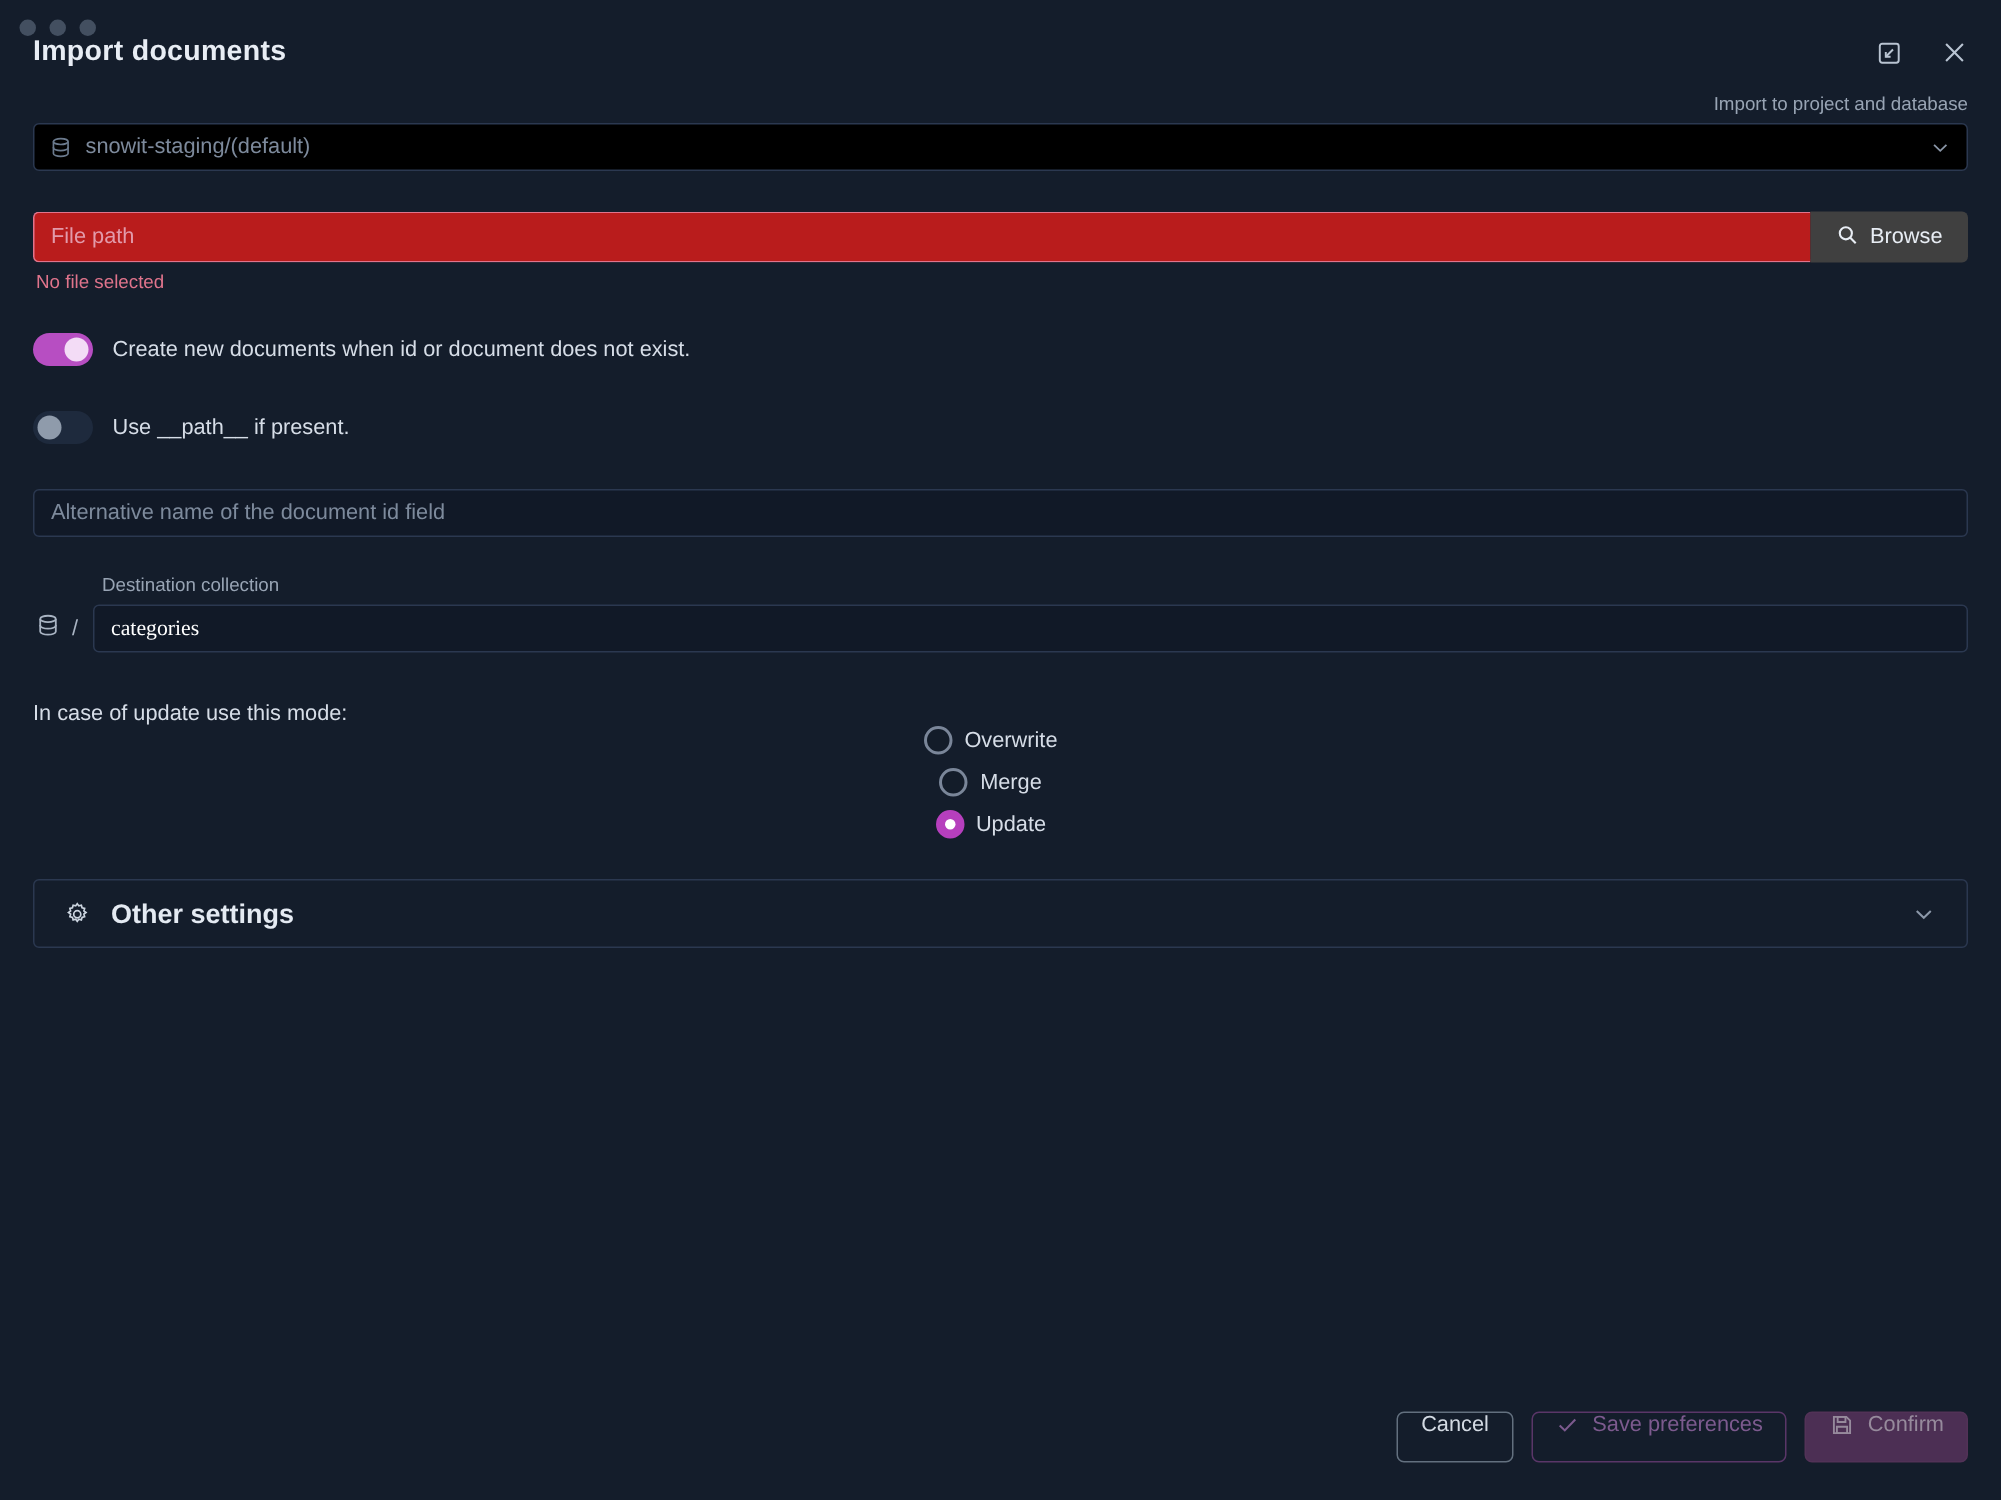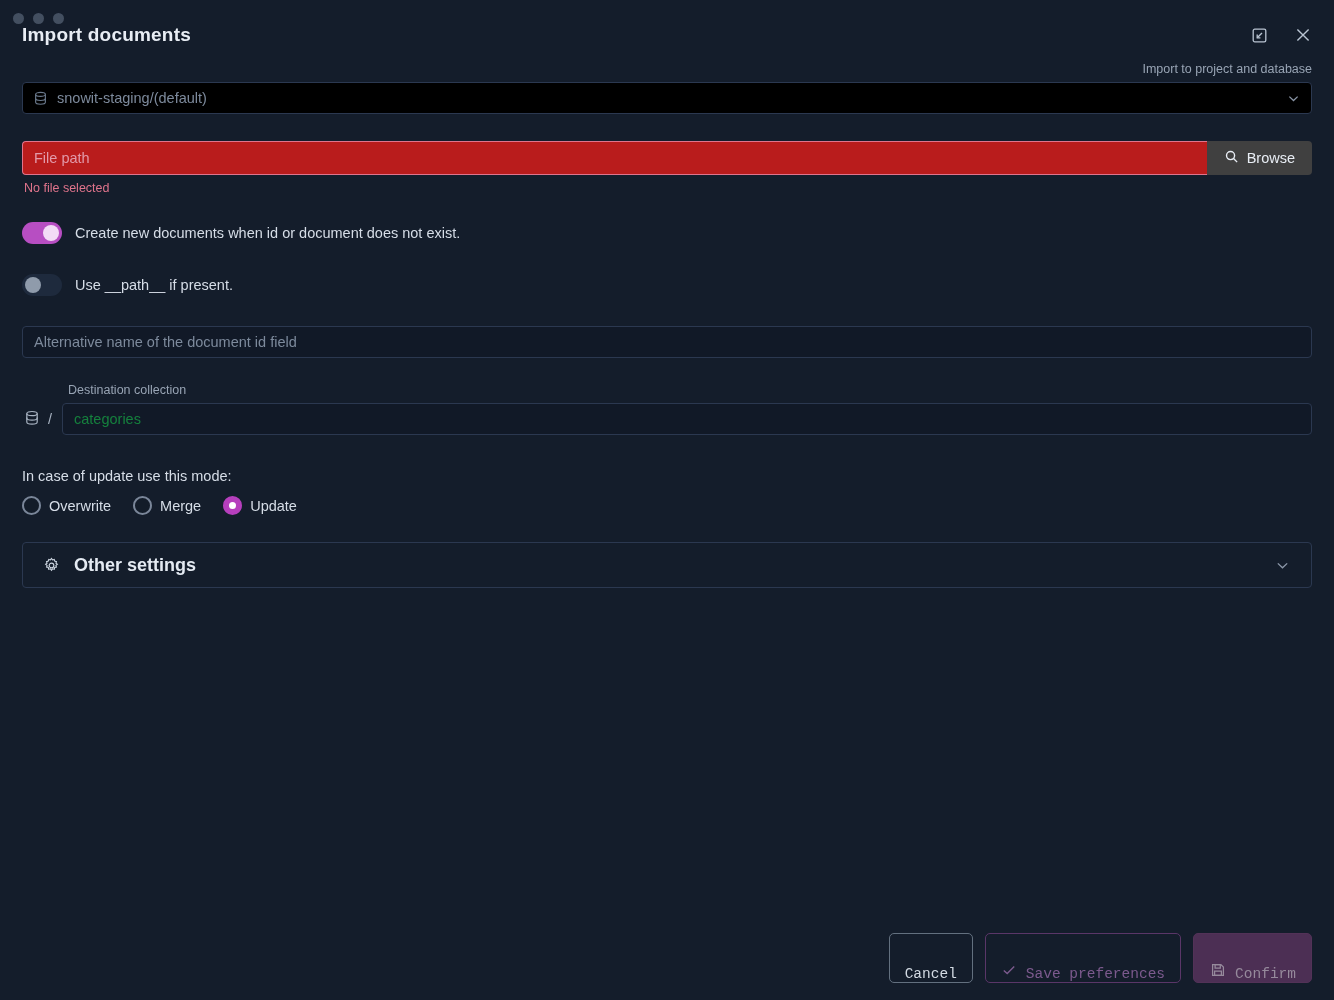--- a/index.html
+++ b/index.html
@@ -228,38 +228,39 @@
     color: #a9b4c3;
     font-size: 14.5px;
     padding: 0 10px 0 2px;
   }
   .dest-input {
     flex: 1 1 auto;
     height: 32px;
     background: #111927;
     border: 1px solid #2b3850;
     border-radius: 4px;
-    color: #15803d;
-    font-size: 14.5px;
-    font-family: Liberation Sans, sans-serif;
+    color: #ffffff;
+    font-size: 14.5px;
+    font-family: Liberation Serif, serif;
     padding: 0 11px;
     outline: none;
   }
 
   
   .radio-title {
     margin-top: 33px;
     font-size: 14.5px;
     color: #d6dde7;
   }
   .radio-row {
-    margin-top: 12px;
+    margin-top: 0;
     display: flex;
     align-items: center;
     gap: 9px;
+    flex-direction: column;
   }
   .radio-item {
     display: flex;
     align-items: center;
     gap: 8px;
     margin-right: 13px;
     cursor: pointer;
   }
   .radio {
     width: 19px; height: 19px;
@@ -314,26 +315,26 @@
   .footer {
     flex: 0 0 auto;
     height: 68px;
     display: flex;
     align-items: center;
     justify-content: flex-end;
     gap: 12px;
     padding: 0 22px 16px 0;
   }
   .btn {
-    height: 50px;
+    height: 34px;
     border-radius: 5px;
     font-size: 14.5px;
-    font-family: Liberation Mono, monospace;
-    display: flex;
-    align-items: flex-end;
+    font-family: Liberation Sans, sans-serif;
+    display: flex;
+    align-items: flex-start;
     gap: 9px;
     padding: 0 15px;
     cursor: pointer;
     background: transparent;
   }
   .btn-cancel {
     border: 1px solid #63707f;
     color: #d3dae3;
   }
   .btn-savepref {

